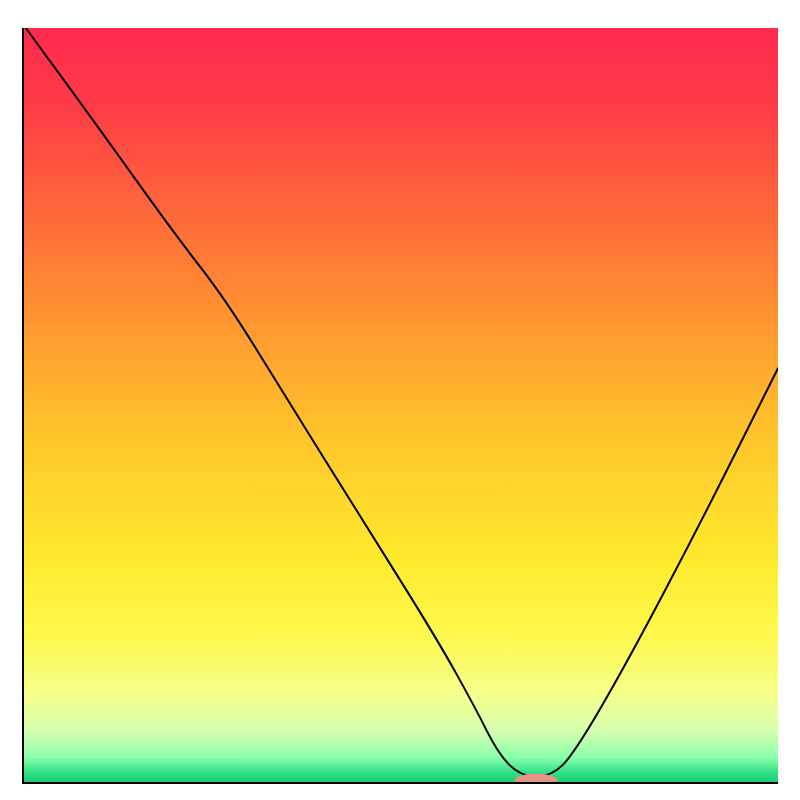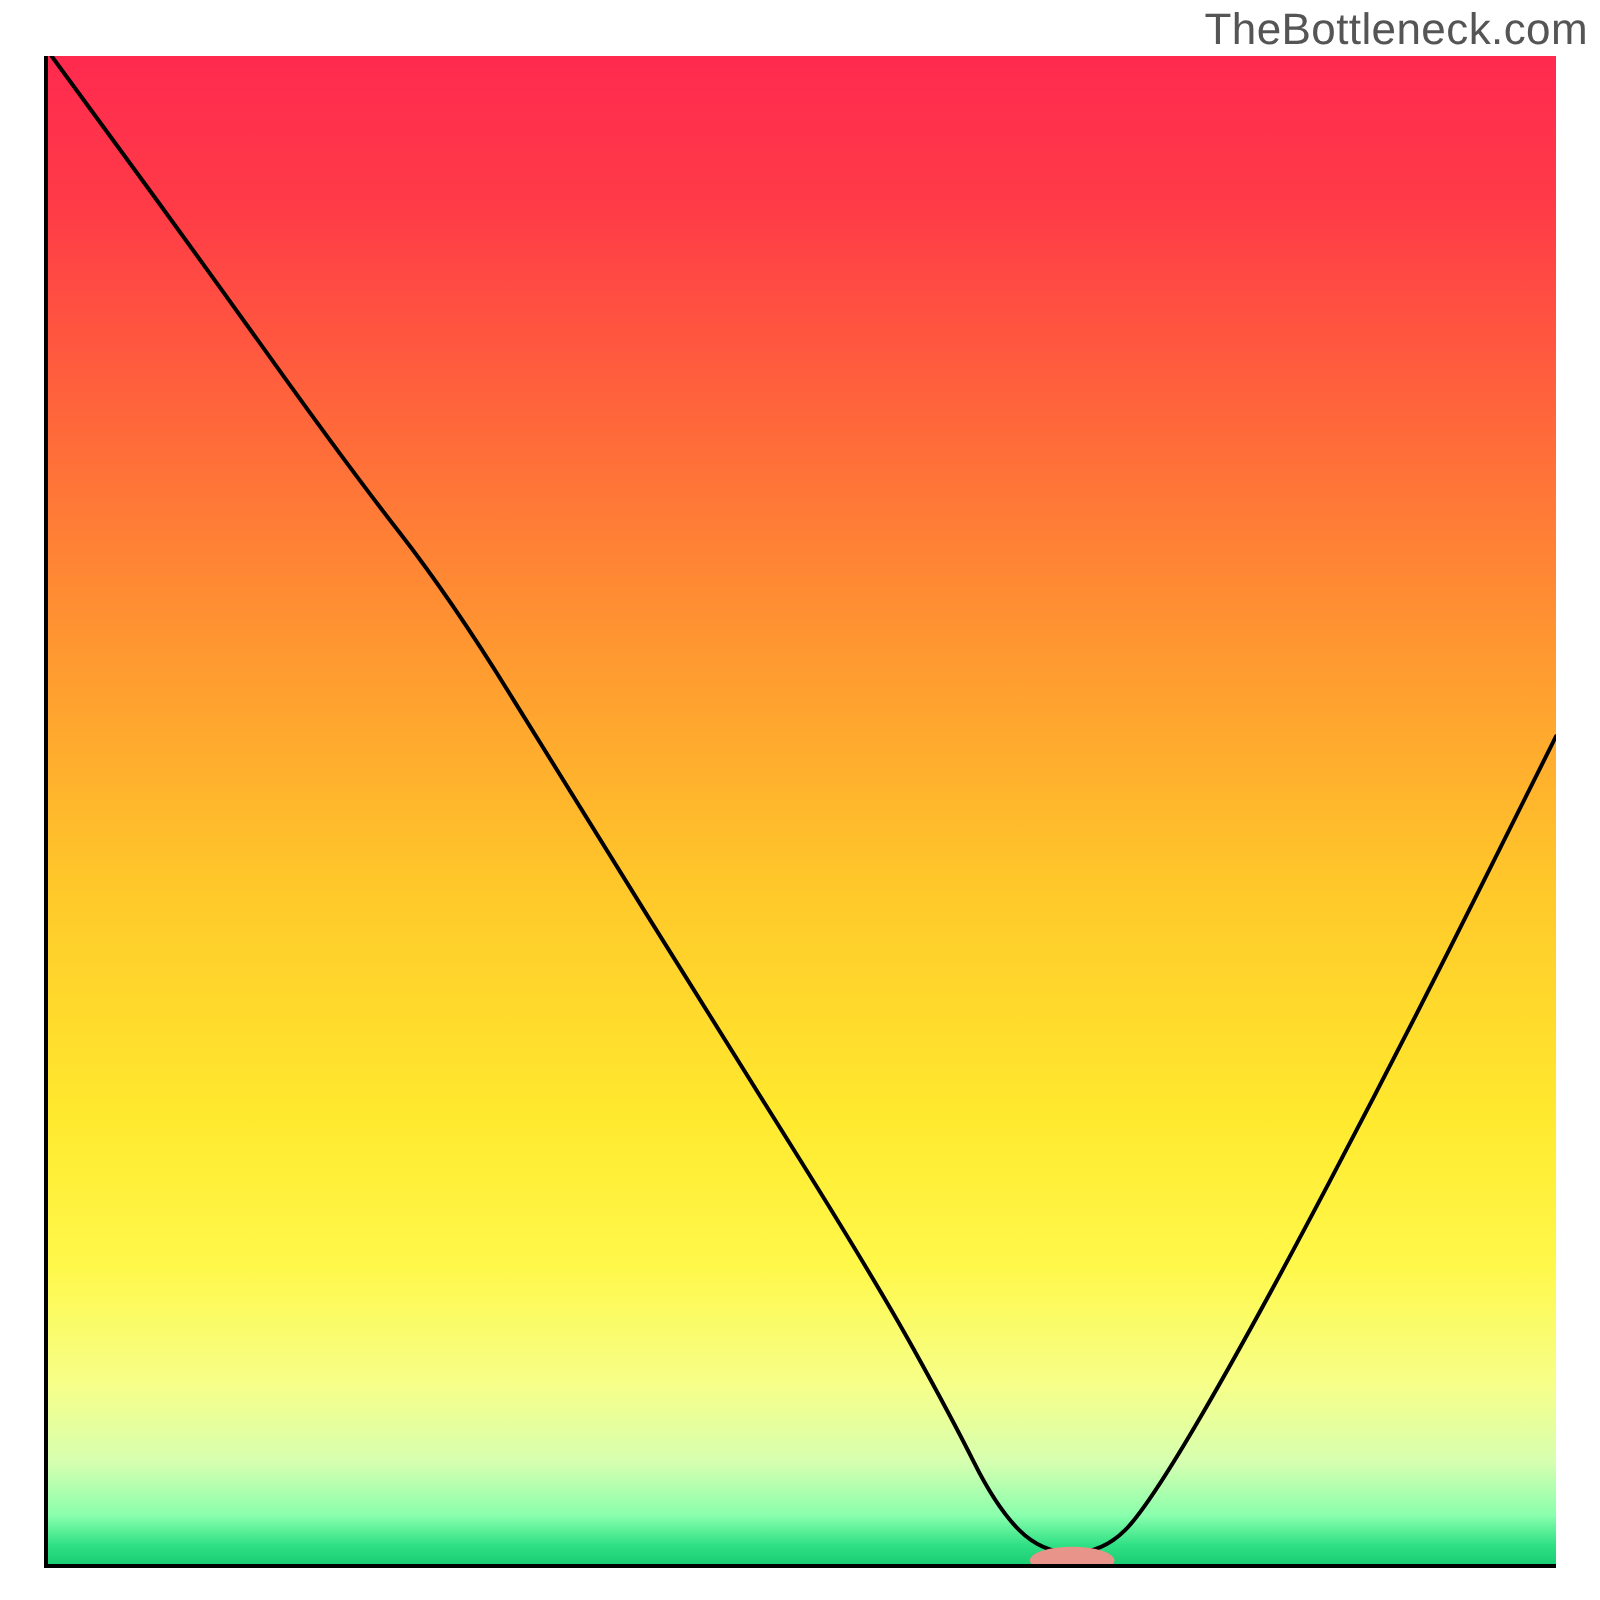--- a/index.html
+++ b/index.html
@@ -36,21 +36,20 @@
   }
   svg {
     display: block;
   }
 </style>
 </head>
 <body>
 
 <div class="frame">
 
-  <div class="watermark">TheBottleneck.com</div>
 
   <div class="plot">
     <svg id="chart-svg" width="756" height="756" viewBox="0 0 756 756">
       <defs>
         <linearGradient id="bg-grad" x1="0" y1="0" x2="0" y2="1">
             <stop offset="0%" stop-color="#ff2a4f"></stop>
             <stop offset="10%" stop-color="#ff3b47"></stop>
             <stop offset="25%" stop-color="#ff6a3a"></stop>
             <stop offset="40%" stop-color="#ff9a30"></stop>
             <stop offset="55.00000000000001%" stop-color="#ffc82a"></stop>

